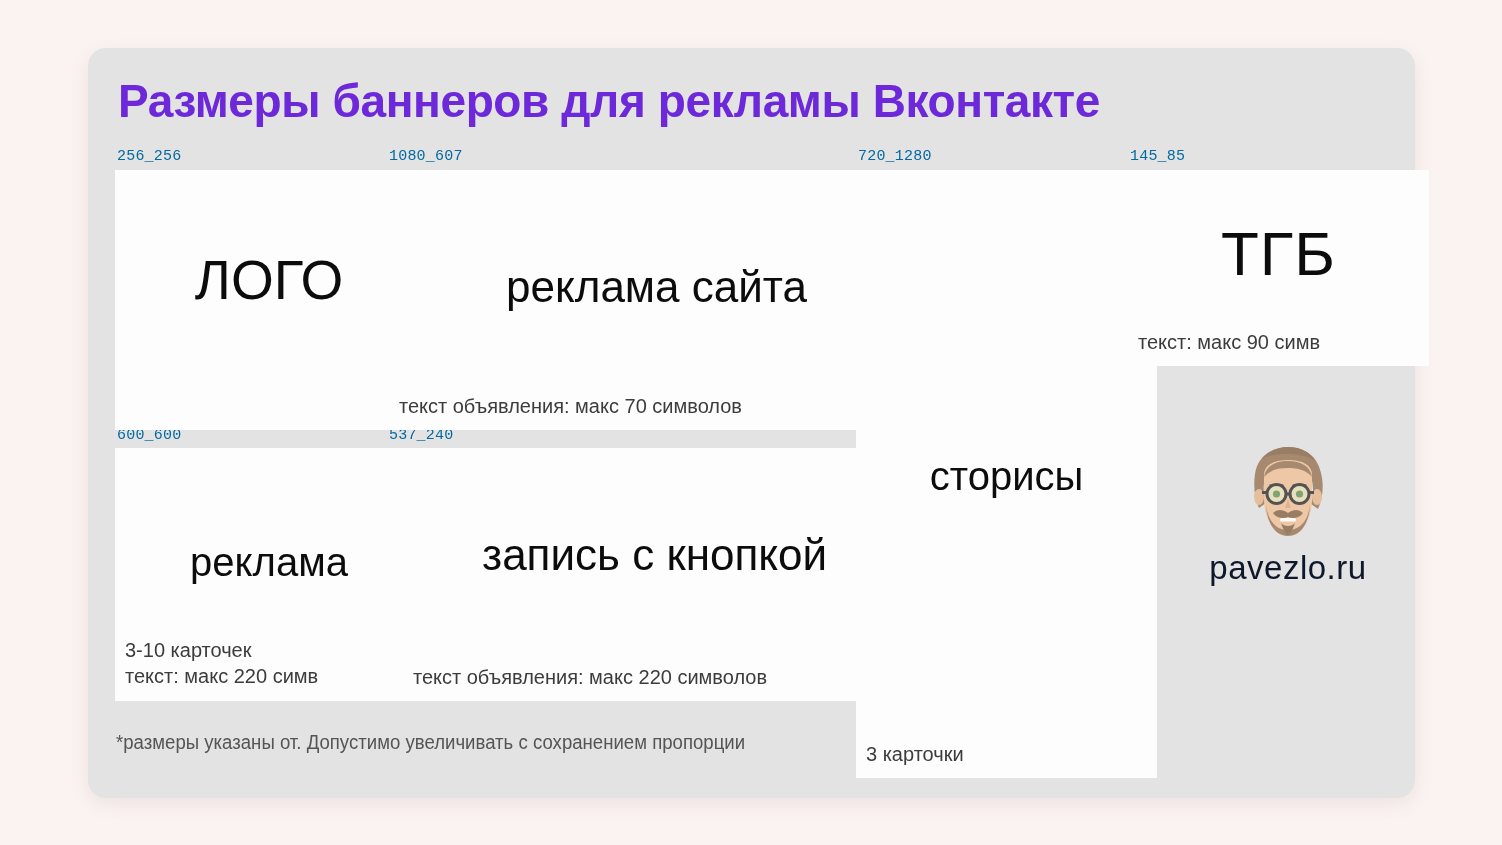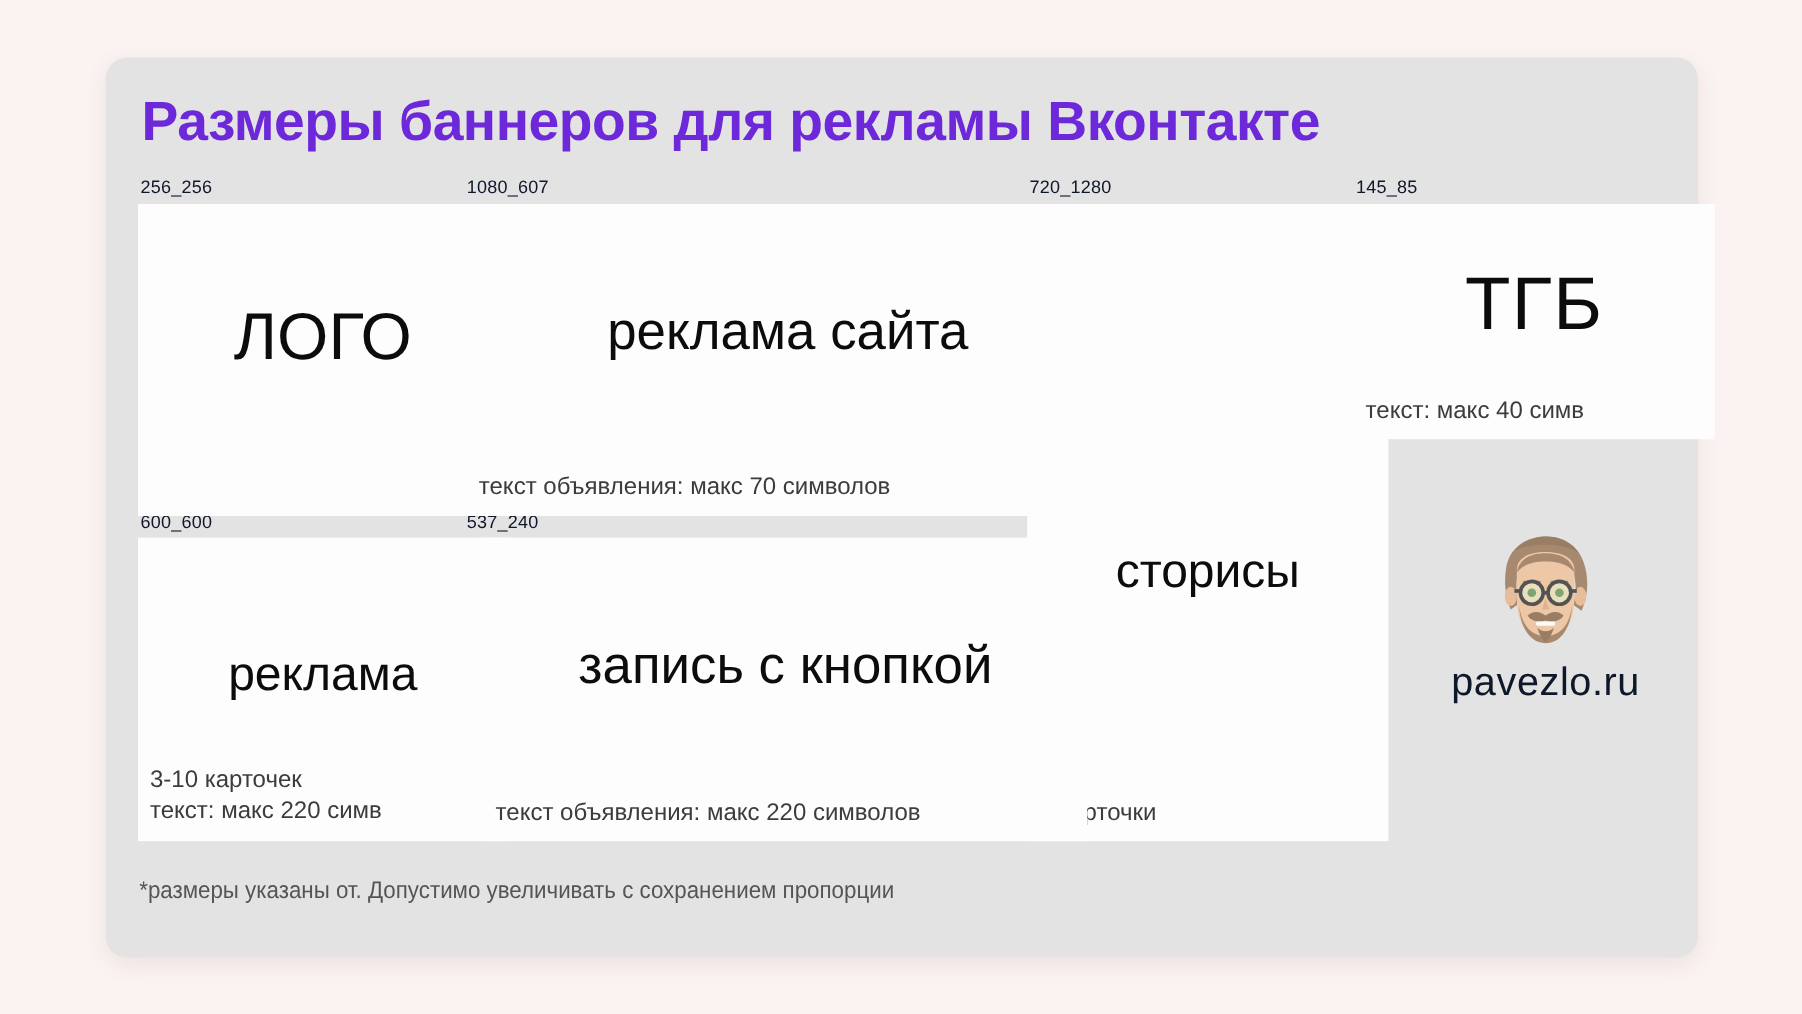--- a/index.html
+++ b/index.html
@@ -43,23 +43,23 @@
     color: #6d28d9;
     letter-spacing: -0.4px;
     white-space: nowrap;
     font-family: "Liberation Sans", sans-serif;
   }
 
   
   .size-label {
     position: absolute;
     font-size: 15px;
-    color: #0f172a;
+    color: #0369a1;
     letter-spacing: 0.2px;
-    font-family: Liberation Sans, sans-serif;
+    font-family: Liberation Mono, monospace;
     white-space: nowrap;
   }
 
   
   .box {
     position: absolute;
     background: #fdfdfd;
     overflow: hidden;
     padding-left: 43px;
   }
@@ -88,30 +88,30 @@
   #box-logo        { left: 27px;  top: 122px; width: 265px; height: 260px; }
   #box-logo .box-title  { top: 78px; font-size: 55px; }
 
   
   #box-carousel    { left: 27px;  top: 400px; width: 265px; height: 253px; }
   #box-carousel .box-title { top: 92px; font-size: 40px; }
   #box-carousel .box-note  { left: 10px; bottom: 12px; }
 
   
   #box-siteads     { left: 299px; top: 122px; width: 460px; height: 260px; }
-  #box-siteads .box-title { top: 82px; font-size: 44px; margin-left: 36px; }
+  #box-siteads .box-title { top: 92px; font-size: 44px; margin-left: 36px; }
   #box-siteads .box-note  { left: 12px; bottom: 11px; }
 
   
   #box-postbtn     { left: 299px; top: 400px; width: 460px; height: 253px; margin-left: 16px; }
   #box-postbtn .box-title { top: 82px; font-size: 44px; }
   #box-postbtn .box-note  { left: 10px; bottom: 11px; }
 
   
-  #box-stories     { left: 768px; top: 122px; width: 258px; height: 531px; }
+  #box-stories     { left: 768px; top: 122px; width: 258px; height: 608px; }
   #box-stories .box-title { top: 284px; font-size: 40px; }
   #box-stories .box-note  { left: 10px; bottom: 11px; }
 
   
   #box-tgb         { left: 1040px; top: 122px; width: 258px; height: 196px; }
   #box-tgb .box-title { top: 48px; font-size: 62px; letter-spacing: 1px; }
   #box-tgb .box-note  { left: 10px; bottom: 11px; }
 
   
   #lbl-256  { left: 29px;   top: 100px; }
@@ -182,21 +182,21 @@
       <div class="box-note">текст объявления: макс 70 символов</div>
     </div>
 
     <div class="box" id="box-stories">
       <div class="box-title">сторисы</div>
       <div class="box-note">3 карточки</div>
     </div>
 
     <div class="box" id="box-tgb">
       <div class="box-title">ТГБ</div>
-      <div class="box-note">текст: макс 40 симв</div>
+      <div class="box-note">текст: макс 90 симв</div>
     </div>
 
     <div class="box" id="box-carousel">
       <div class="box-title">реклама</div>
       <div class="box-note">
         <span>3-10 карточек</span><br>
         <span>текст: макс 220 симв</span>
       </div>
     </div>
 

